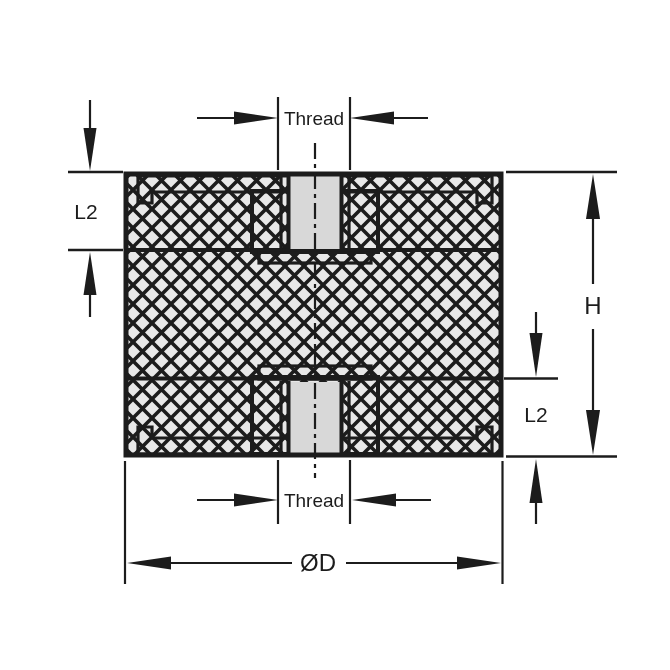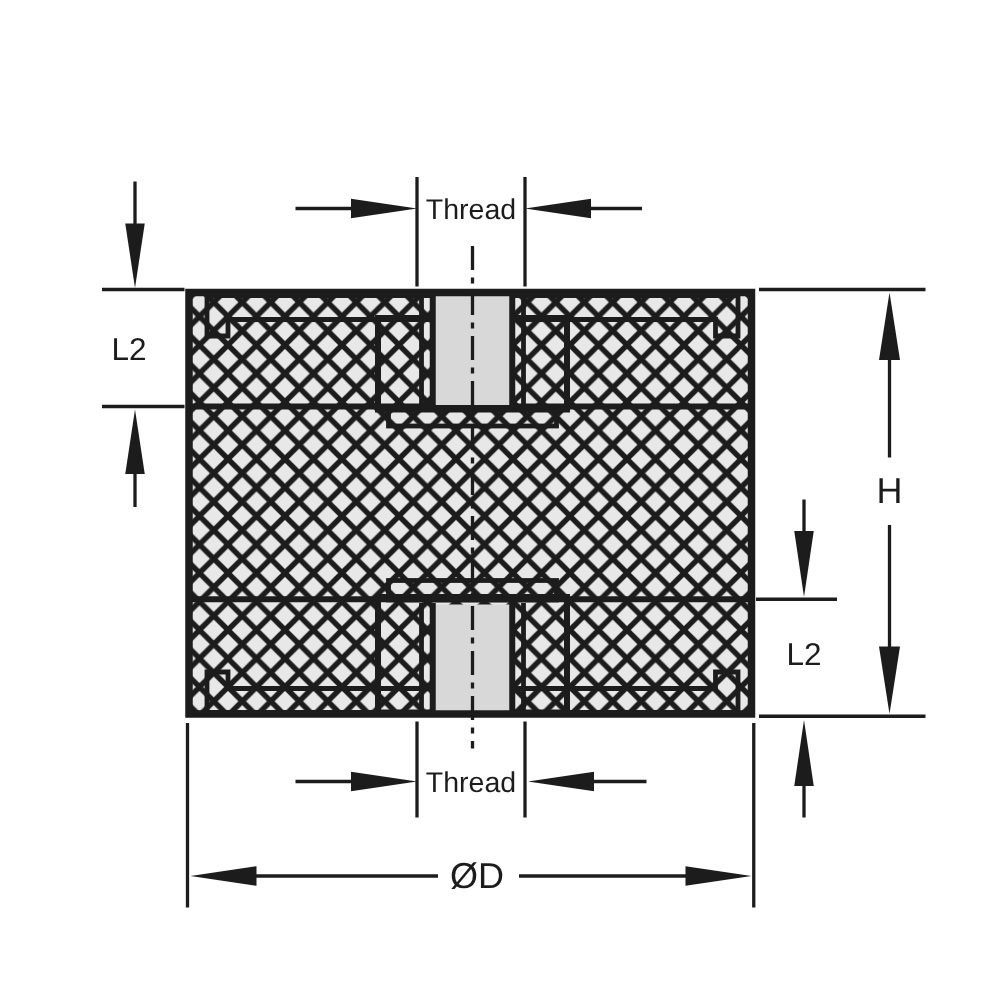--- a/index.html
+++ b/index.html
@@ -13,21 +13,20 @@
     padding: 0;
     width: 670px;
     height: 670px;
     background: var(--color-background);
     font-family: "Liberation Sans", sans-serif;
   }
   .drawing-wrap {
     width: 670px;
     height: 538px;
     background: var(--color-background);
-    margin-top: 21px;
   }
   svg { display: block; }
   .thin  { stroke: var(--color-line); stroke-width: 2.2; fill: none; }
   .tick  { stroke: var(--color-line); stroke-width: 2.4; fill: none; }
   .med   { stroke: var(--color-line); stroke-width: 3.2; fill: none; }
   .thick { stroke: var(--color-line); stroke-width: 4;   fill: none; }
   .outline { stroke: var(--color-line); stroke-width: 5; fill: none; }
   .arrow { fill: var(--color-line); stroke: none; }
   .centerline {
     stroke: var(--color-line);

